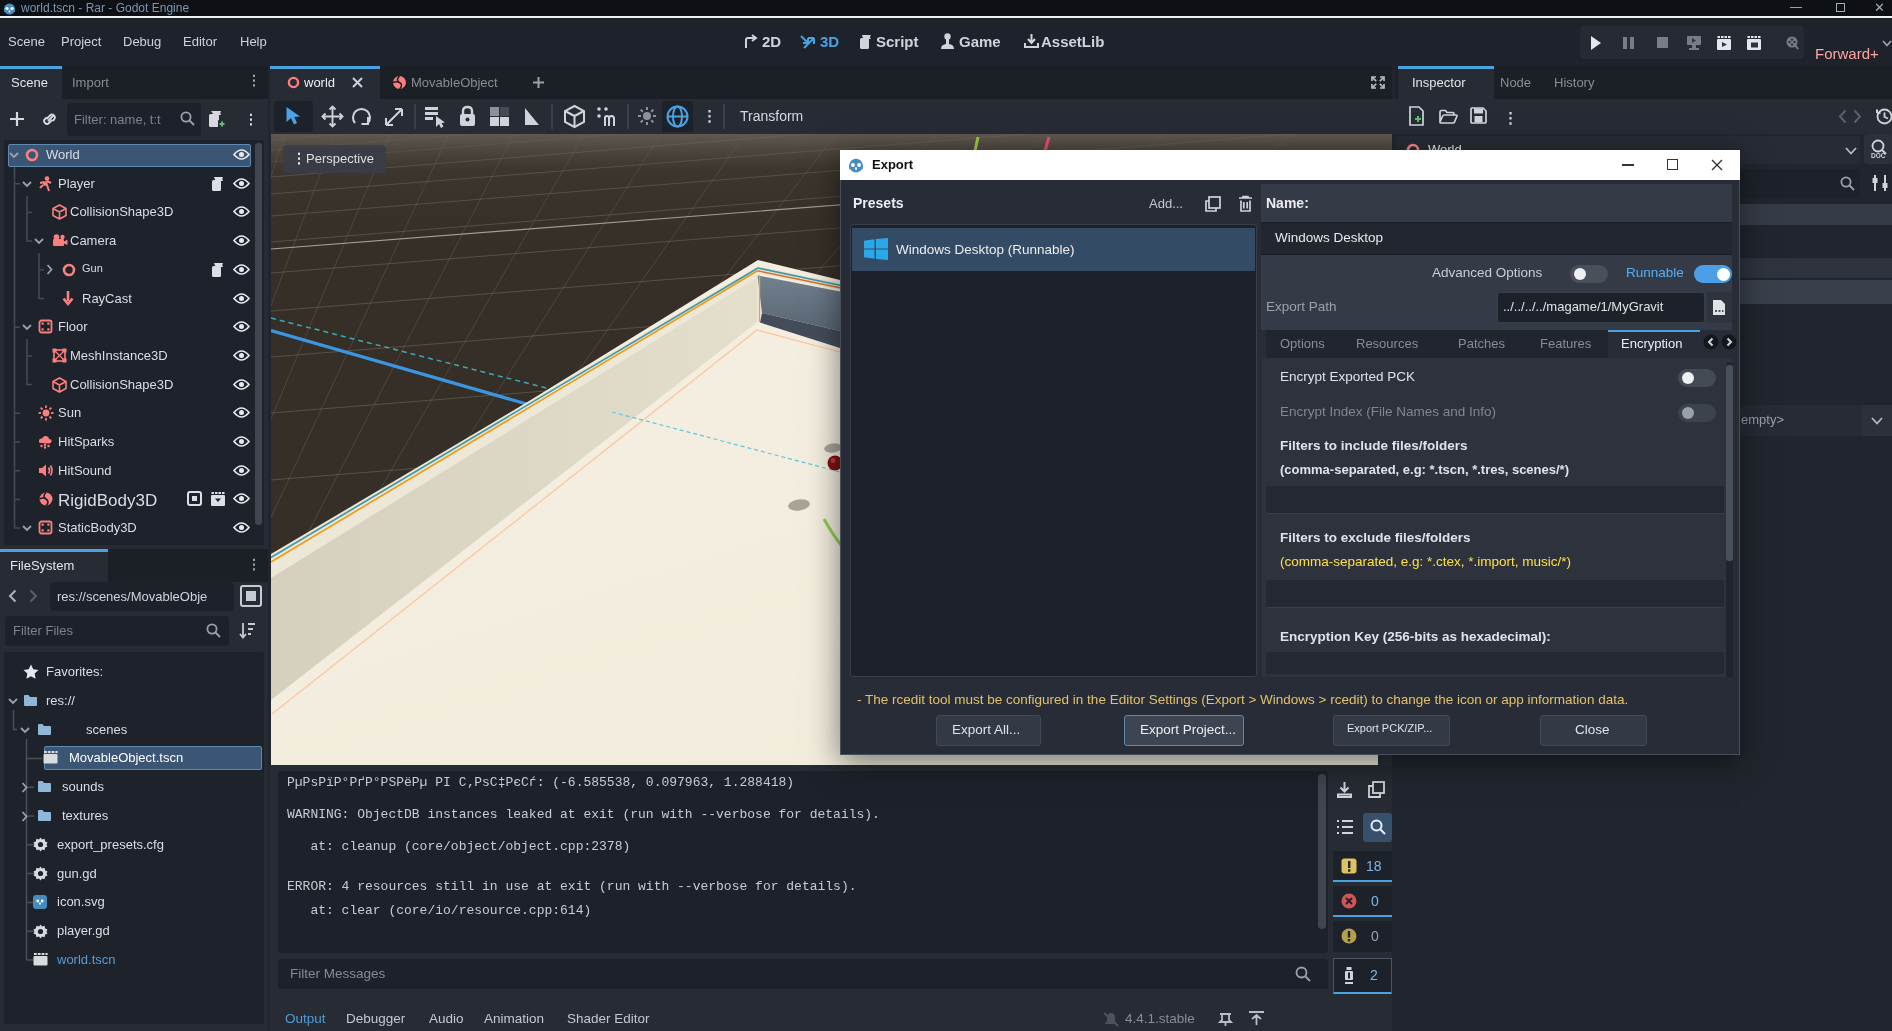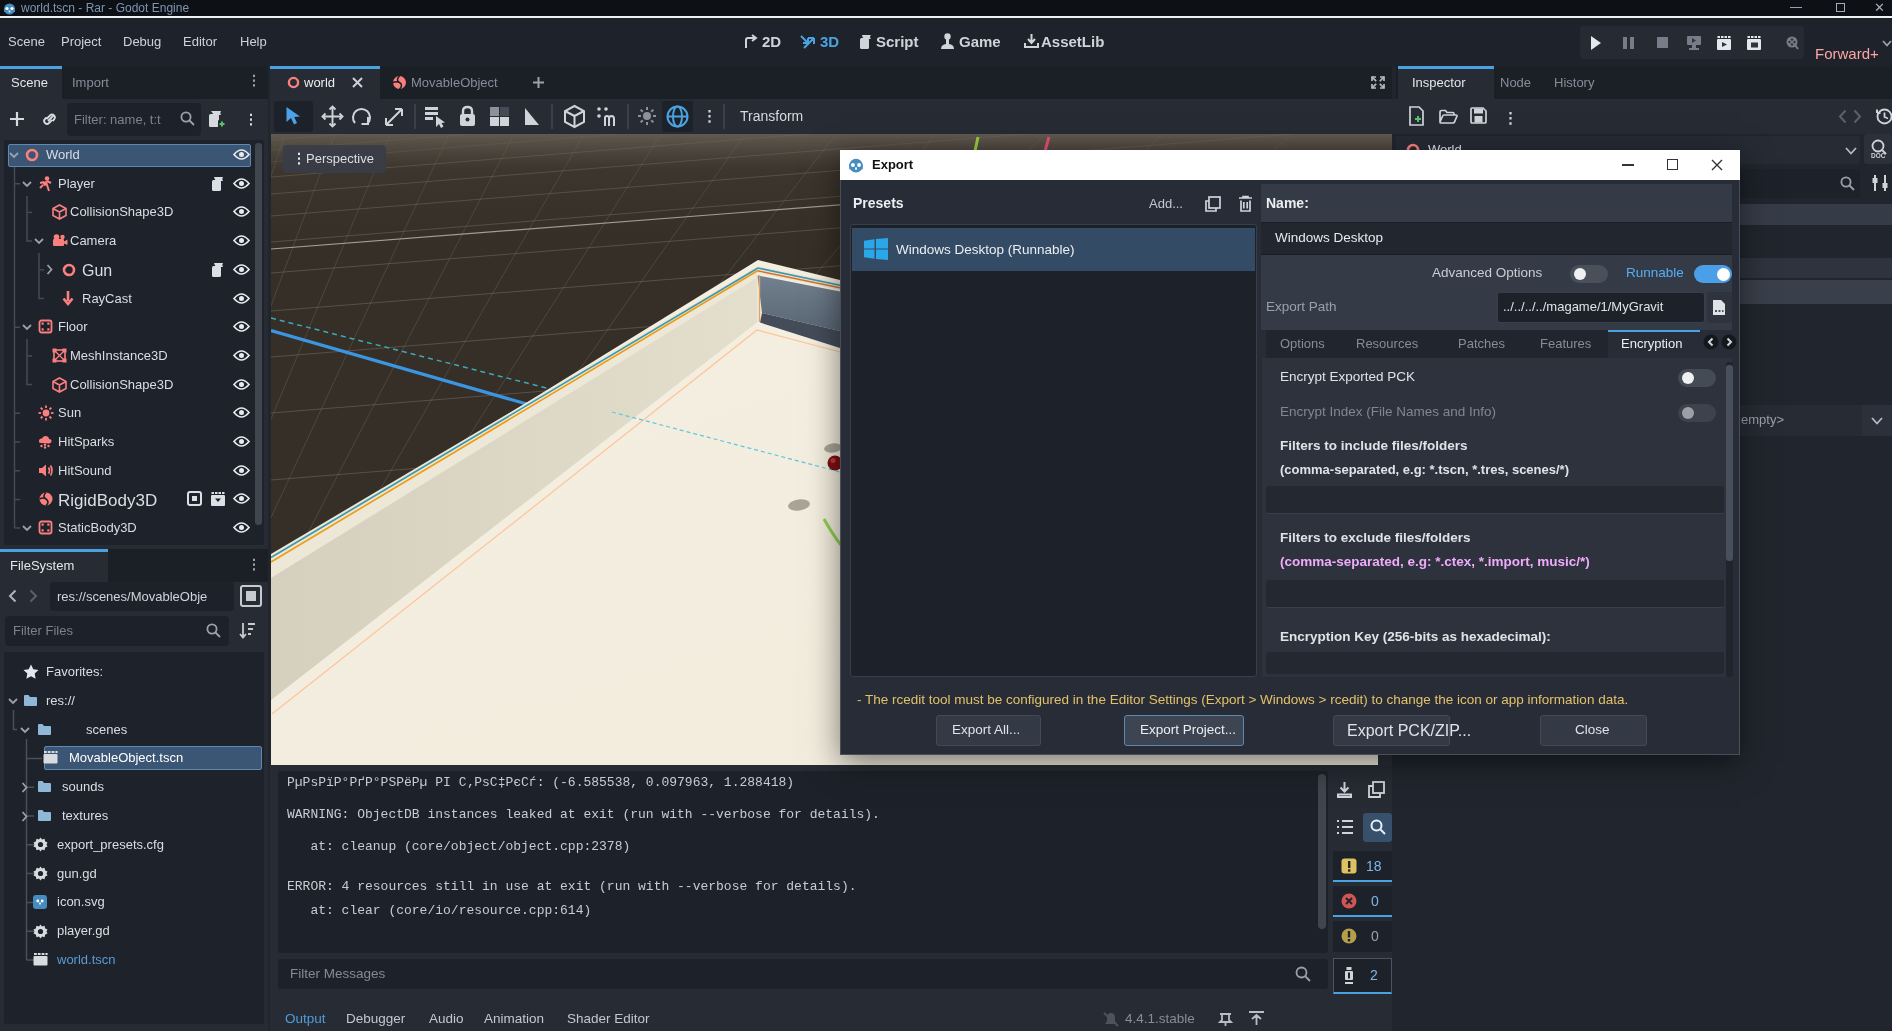--- a/index.html
+++ b/index.html
@@ -178,21 +178,21 @@
     <circle cx="10.5" cy="3" r="2.2" fill="#fa7f7f"></circle>
     <rect x="1" y="5" width="11" height="7" rx="1" fill="#fa7f7f"></rect>
     <path d="M12 7.5 L15.5 5.5 L15.5 11 L12 9.5 Z" fill="#fa7f7f"></path>
   </svg><div class="txt" style="left:70px;top:233.1px;font-size:13px;color:#dadee4;">Camera</div><svg class="abs" style="left:233px;top:234.1px;" width="17" height="13" viewBox="0 0 17 13">
     <path d="M1 6.5 Q8.5 -2.5 16 6.5 Q8.5 15.5 1 6.5 Z" stroke="#e8eaee" stroke-width="1.7" fill="none"></path>
     <circle cx="8.5" cy="6.5" r="2.5" fill="#e8eaee"></circle>
   </svg><svg class="abs" style="left:46px;top:263.8px;" width="7" height="11" viewBox="0 0 7 11">
     <path d="M1.5 1 L5.5 5.5 L1.5 10" stroke="#9aa1ab" stroke-width="1.8" fill="none"></path>
   </svg><svg class="abs" style="left:62px;top:262.8px;" width="14" height="14" viewBox="0 0 14 14">
     <circle cx="7" cy="7" r="5" stroke="#fa7f7f" stroke-width="2.6" fill="none"></circle>
-  </svg><div class="txt" style="left:82px;top:261.8px;font-size:16px;color:#dadee4;">Gun</div><svg class="abs" style="left:211px;top:261.8px;" width="13" height="16" viewBox="0 0 13 16">
+  </svg><div class="txt" style="left:82px;top:261.8px;font-size:11px;color:#dadee4;">Gun</div><svg class="abs" style="left:211px;top:261.8px;" width="13" height="16" viewBox="0 0 13 16">
     <path d="M3 1 L12 1 Q10.5 3 12 5 L5 5 Q3.5 3 3 1 Z" fill="#dcdfe4"></path>
     <rect x="1" y="4" width="9" height="11" rx="1.5" fill="#dcdfe4"></rect>
   </svg><svg class="abs" style="left:233px;top:262.8px;" width="17" height="13" viewBox="0 0 17 13">
     <path d="M1 6.5 Q8.5 -2.5 16 6.5 Q8.5 15.5 1 6.5 Z" stroke="#e8eaee" stroke-width="1.7" fill="none"></path>
     <circle cx="8.5" cy="6.5" r="2.5" fill="#e8eaee"></circle>
   </svg><svg class="abs" style="left:62px;top:290.5px;" width="12" height="16" viewBox="0 0 12 16">
     <path d="M6 0 L6 10 M1.5 7.5 L6 13 L10.5 7.5" stroke="#fa7f7f" stroke-width="2.6" fill="none"></path>
   </svg><div class="txt" style="left:82px;top:290.5px;font-size:13px;color:#dadee4;">RayCast</div><svg class="abs" style="left:233px;top:291.5px;" width="17" height="13" viewBox="0 0 17 13">
     <path d="M1 6.5 Q8.5 -2.5 16 6.5 Q8.5 15.5 1 6.5 Z" stroke="#e8eaee" stroke-width="1.7" fill="none"></path>
     <circle cx="8.5" cy="6.5" r="2.5" fill="#e8eaee"></circle>
@@ -779,31 +779,31 @@
 <div class="txt" style="left:1280px;top:369px;font-size:13.5px;color:#dfe3e8;">Encrypt Exported PCK</div>
 <div class="abs" style="left:1678px;top:369px;width:38px;height:18px;background:#454b55;border-radius:9px;"></div>
 <div class="abs" style="left:1682px;top:372px;width:12px;height:12px;background:#eef0f2;border-radius:6px;"></div>
 <div class="txt" style="left:1280px;top:404px;font-size:13.5px;color:#818791;">Encrypt Index (File Names and Info)</div>
 <div class="abs" style="left:1678px;top:404px;width:38px;height:18px;background:#3d434d;border-radius:9px;"></div>
 <div class="abs" style="left:1682px;top:407px;width:12px;height:12px;background:#9aa0a8;border-radius:6px;"></div>
 <div class="txt" style="left:1280px;top:438px;font-size:13.5px;color:#dfe3e8;font-weight:bold;">Filters to include files/folders</div>
 <div class="txt" style="left:1280px;top:462px;font-size:13px;color:#dfe3e8;font-weight:bold;">(comma-separated, e.g: *.tscn, *.tres, scenes/*)</div>
 <div class="abs" style="left:1266px;top:486px;width:458px;height:28px;background:#232831;border-bottom:1px solid #3a3f49;border-radius:3px;"></div>
 <div class="txt" style="left:1280px;top:530px;font-size:13.5px;color:#dfe3e8;font-weight:bold;">Filters to exclude files/folders</div>
-<div class="txt" style="left:1280px;top:554px;font-size:13.5px;color:#f0abfc;font-weight:bold;">(comma-separated, e.g: *.ctex, *.import, music/*)</div>
+<div class="txt" style="left:1280px;top:554px;font-size:13.5px;color:#fde047;font-weight:normal;">(comma-separated, e.g: *.ctex, *.import, music/*)</div>
 <div class="abs" style="left:1266px;top:580px;width:458px;height:28px;background:#232831;border-bottom:1px solid #3a3f49;border-radius:3px;"></div>
 <div class="txt" style="left:1280px;top:629px;font-size:13.5px;color:#dfe3e8;font-weight:bold;">Encryption Key (256-bits as hexadecimal):</div>
 <div class="abs" style="left:1266px;top:652px;width:458px;height:22px;background:#232831;border-radius:3px;"></div>
 
 <div class="abs" style="left:1726px;top:362px;width:7px;height:315px;background:#20242c;border-radius:3px;"></div>
 <div class="abs" style="left:1726px;top:365px;width:7px;height:196px;background:#4a505b;border-radius:3px;"></div>
 
 <div class="txt" style="left:857px;top:692px;font-size:13.5px;color:#e3c16b;">- The rcedit tool must be configured in the Editor Settings (Export &gt; Windows &gt; rcedit) to change the icon or app information data.</div>
 <div class="abs" style="left:936px;top:715px;width:105px;height:31px;background:#333945;border:1px solid #434957;border-radius:3px;"></div>
 <div class="txt" style="left:952px;top:722px;font-size:13.5px;color:#dfe2e8;">Export All...</div>
 <div class="abs" style="left:1124px;top:715px;width:120px;height:31px;background:#3e4552;border:1px solid #5c89b4;border-radius:3px;"></div>
 <div class="txt" style="left:1140px;top:722px;font-size:13.5px;color:#eceef1;">Export Project...</div>
 <div class="abs" style="left:1333px;top:715px;width:117px;height:31px;background:#333945;border:1px solid #434957;border-radius:3px;"></div>
-<div class="txt" style="left:1347px;top:722px;font-size:16px;color:#dfe2e8;">Export PCK/ZIP...</div>
+<div class="txt" style="left:1347px;top:722px;font-size:11px;color:#dfe2e8;">Export PCK/ZIP...</div>
 <div class="abs" style="left:1540px;top:715px;width:107px;height:31px;background:#333945;border:1px solid #434957;border-radius:3px;"></div>
 <div class="txt" style="left:1575px;top:722px;font-size:13.5px;color:#dfe2e8;">Close</div>
 
 
 
 </body></html>

